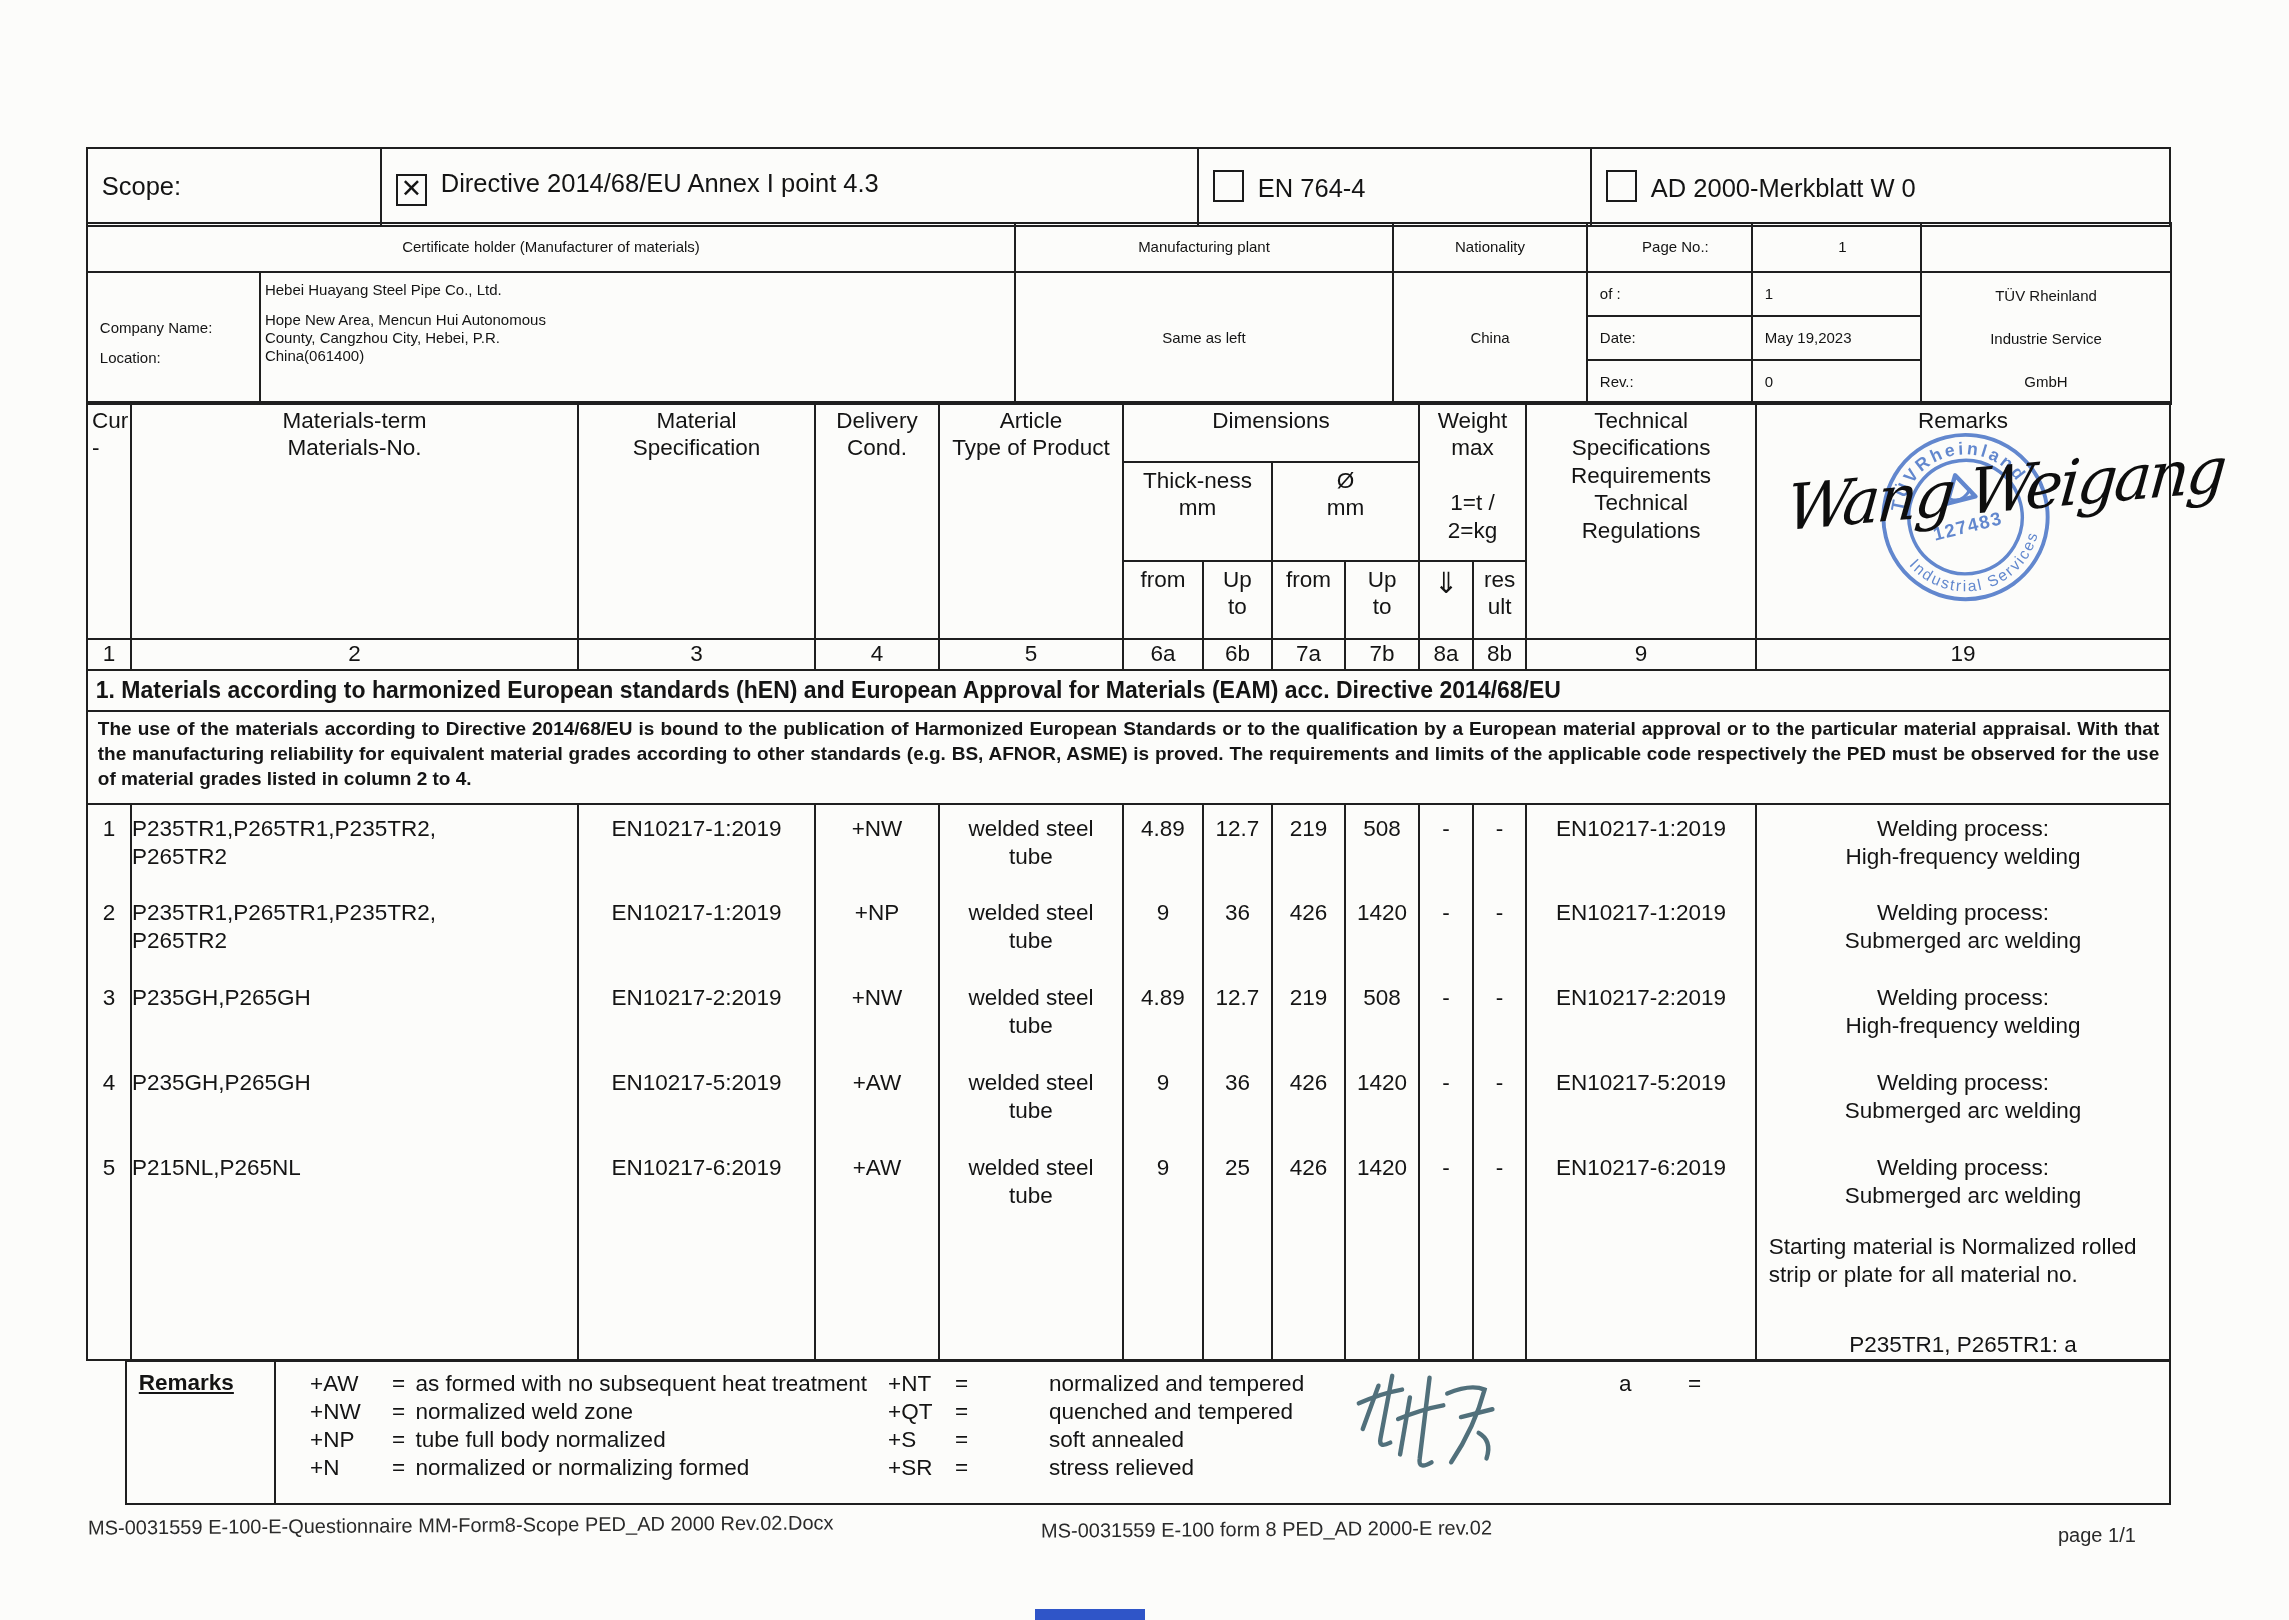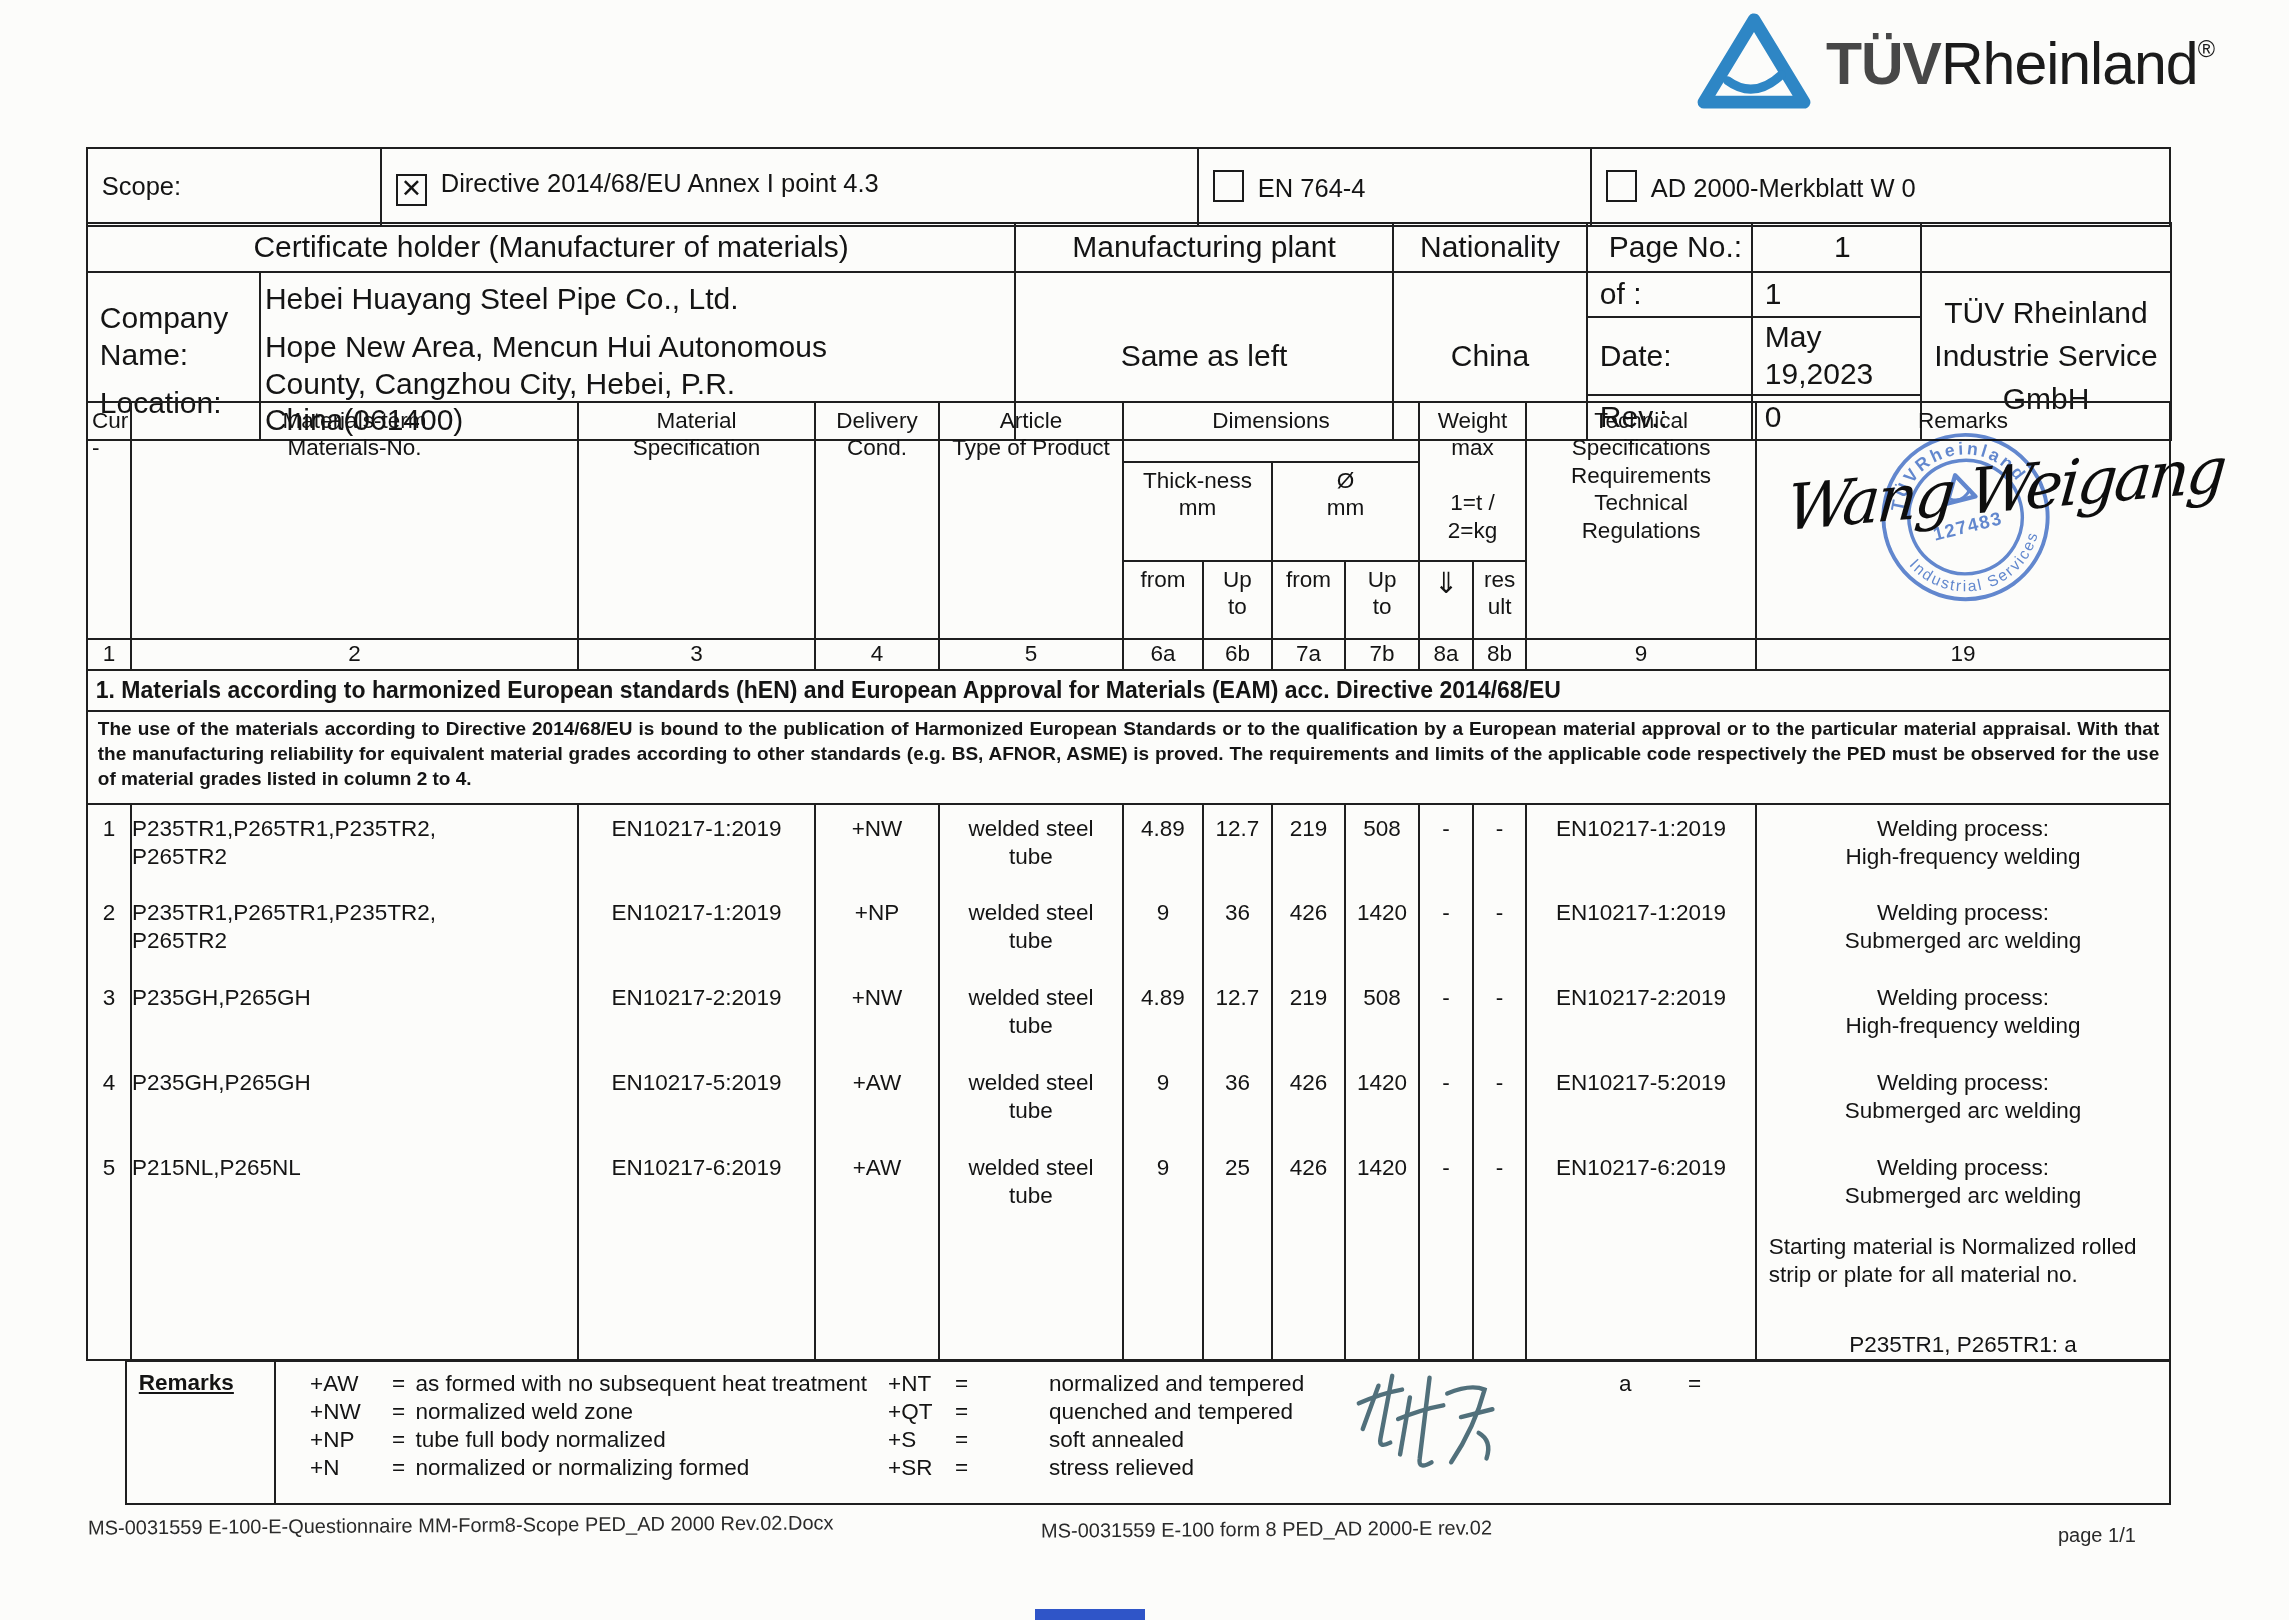--- a/index.html
+++ b/index.html
@@ -21,21 +21,21 @@
   td { border:2px solid #1f1f1f; padding:0; vertical-align:middle; font-size:22.5px; line-height:1.22; overflow:hidden; }
   .pre { white-space:pre-line; }
   .ctr { text-align:center; }
   #tbl-scope { top:147px; width:2084px; }
   #tbl-scope td { height:76px; font-size:25.5px; }
   .scope-label { padding-left:13.7px; }
   .scope-opt { padding-left:13.7px; }
   .cbx { display:inline-block; width:27.4px; height:27.4px; border:2.9px solid #1a1a1a; margin-right:13.7px;
          text-align:center; line-height:25.5px; font-size:25.5px; vertical-align:-4.9px; }
   #tbl-holder { top:222px; width:2084px; }
-  #tbl-holder td { font-size:30px; }
+  #tbl-holder td { font-size:15px; }
   .h-hdr { height:49px; text-align:center; }
   .h-sub { height:44px; }
   .h-lbl { padding-left:11.8px; }
   .holder-labels div { padding-left:11.8px; }
   .lbl-company { margin:9.8px 0 11.8px 0; }
   .holder-vals { vertical-align:top; padding:7.8px 0 0 3.9px; }
   .val-company { margin-bottom:11.8px; }
   .org-cell { text-align:center; line-height:43px; }
   #tbl-main { top:401px; width:2084px; }
   .hd { text-align:center; vertical-align:top; padding-top:3.9px; font-size:22.5px; }
@@ -83,29 +83,20 @@
   .f-center { left:1041px; top:1518px; transform:rotate(-.4deg); }
   .f-right { left:2058px; top:1524px; }
   .scan-artifact { position:absolute; left:1035px; top:1609px; width:110px; height:10.8px; background:#2f55c8; }
   .stamp text { font-family:"Liberation Sans", sans-serif; }
 </style>
 </head>
 <body>
 
 <div class="page">
 
-  <div class="logo">
-    <span>
-      <svg width="116" height="104" viewBox="0 0 118 106">
-        <path d="M59 10 L110 94 L8 94 Z" fill="none" stroke="#2e86c5" stroke-width="13" stroke-linejoin="round"></path>
-        <path d="M32 72 Q59 92 87 66" fill="none" stroke="#2e86c5" stroke-width="9" stroke-linecap="round"></path>
-      </svg>
-    </span>
-    <span class="logo-text"><span class="logo-tuv">TÜV</span><span class="logo-rhein">Rheinland</span><sup class="logo-reg">®</sup></span>
-  </div>
 
   <table id="tbl-scope">
     <colgroup>
         <col style="width:294px">
         <col style="width:817px">
         <col style="width:393px">
         <col style="width:579px">
       </colgroup>
     <tbody>
         <tr>

